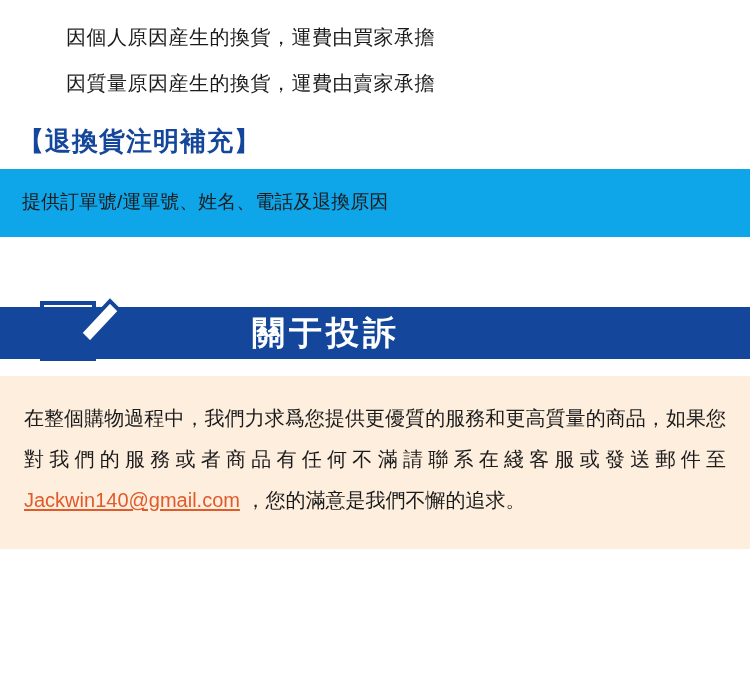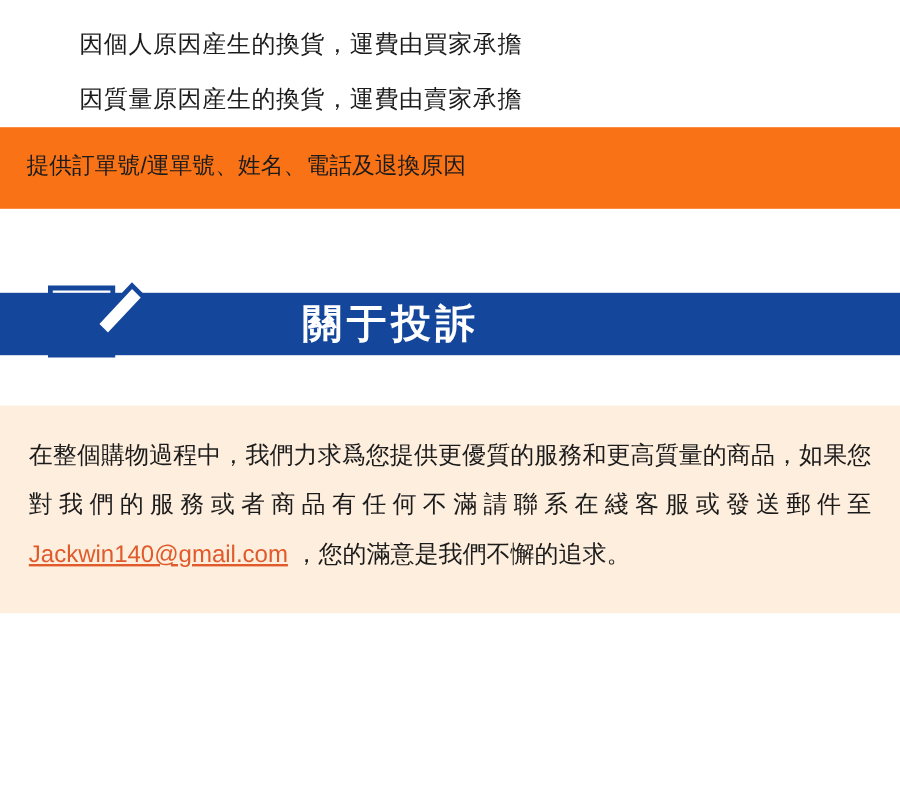--- a/index.html
+++ b/index.html
@@ -37,21 +37,21 @@
   .section-heading {
     font-size: 26px;
     font-weight: bold;
     color: #14479b;
     padding: 18px 0 10px 18px;
     letter-spacing: 1px;
   }
 
   
   .note-block {
-    background: #f97316;
+    background: #0ea5e9;
     padding: 14px 0 16px 0;
     margin: 0;
   }
   .note-line {
     font-size: 19px;
     line-height: 38px;
     color: #1b1b1b;
     padding-left: 22px;
     white-space: nowrap;
   }
@@ -88,21 +88,21 @@
     position: absolute;
     left: 36px;
     top: 0;
     width: 86px;
     height: 76px;
   }
 
   
   .bottom-block {
     background: #fdeedd;
-    margin-top: 36px;
+    margin-top: 11px;
     padding: 22px 24px 28px 24px;
     box-sizing: border-box;
   }
   .bottom-text {
     font-size: 20px;
     line-height: 41px;
     color: #1b1b1b;
     text-align: justify;
     text-justify: inter-ideograph;
   }
@@ -115,20 +115,21 @@
 </head>
 <body>
 
 <div class="page">
 
   <div class="top-lines">
     <div class="top-line">因個人原因産生的換貨，運費由買家承擔</div>
     <div class="top-line">因質量原因産生的換貨，運費由賣家承擔</div>
   </div>
 
+  <div class="section-heading">【退換貨注明補充】</div>
 
   <div class="note-block">
     <div class="note-line">提供訂單號/運單號、姓名、電話及退換原因</div>
   </div>
 
   <div class="banner-wrap">
     <div class="banner-bar"></div>
     <div class="banner-title">關于投訴</div>
     <span class="pencil-icon">
       <svg width="86" height="76" viewBox="0 0 86 76" xmlns="http://www.w3.org/2000/svg">

